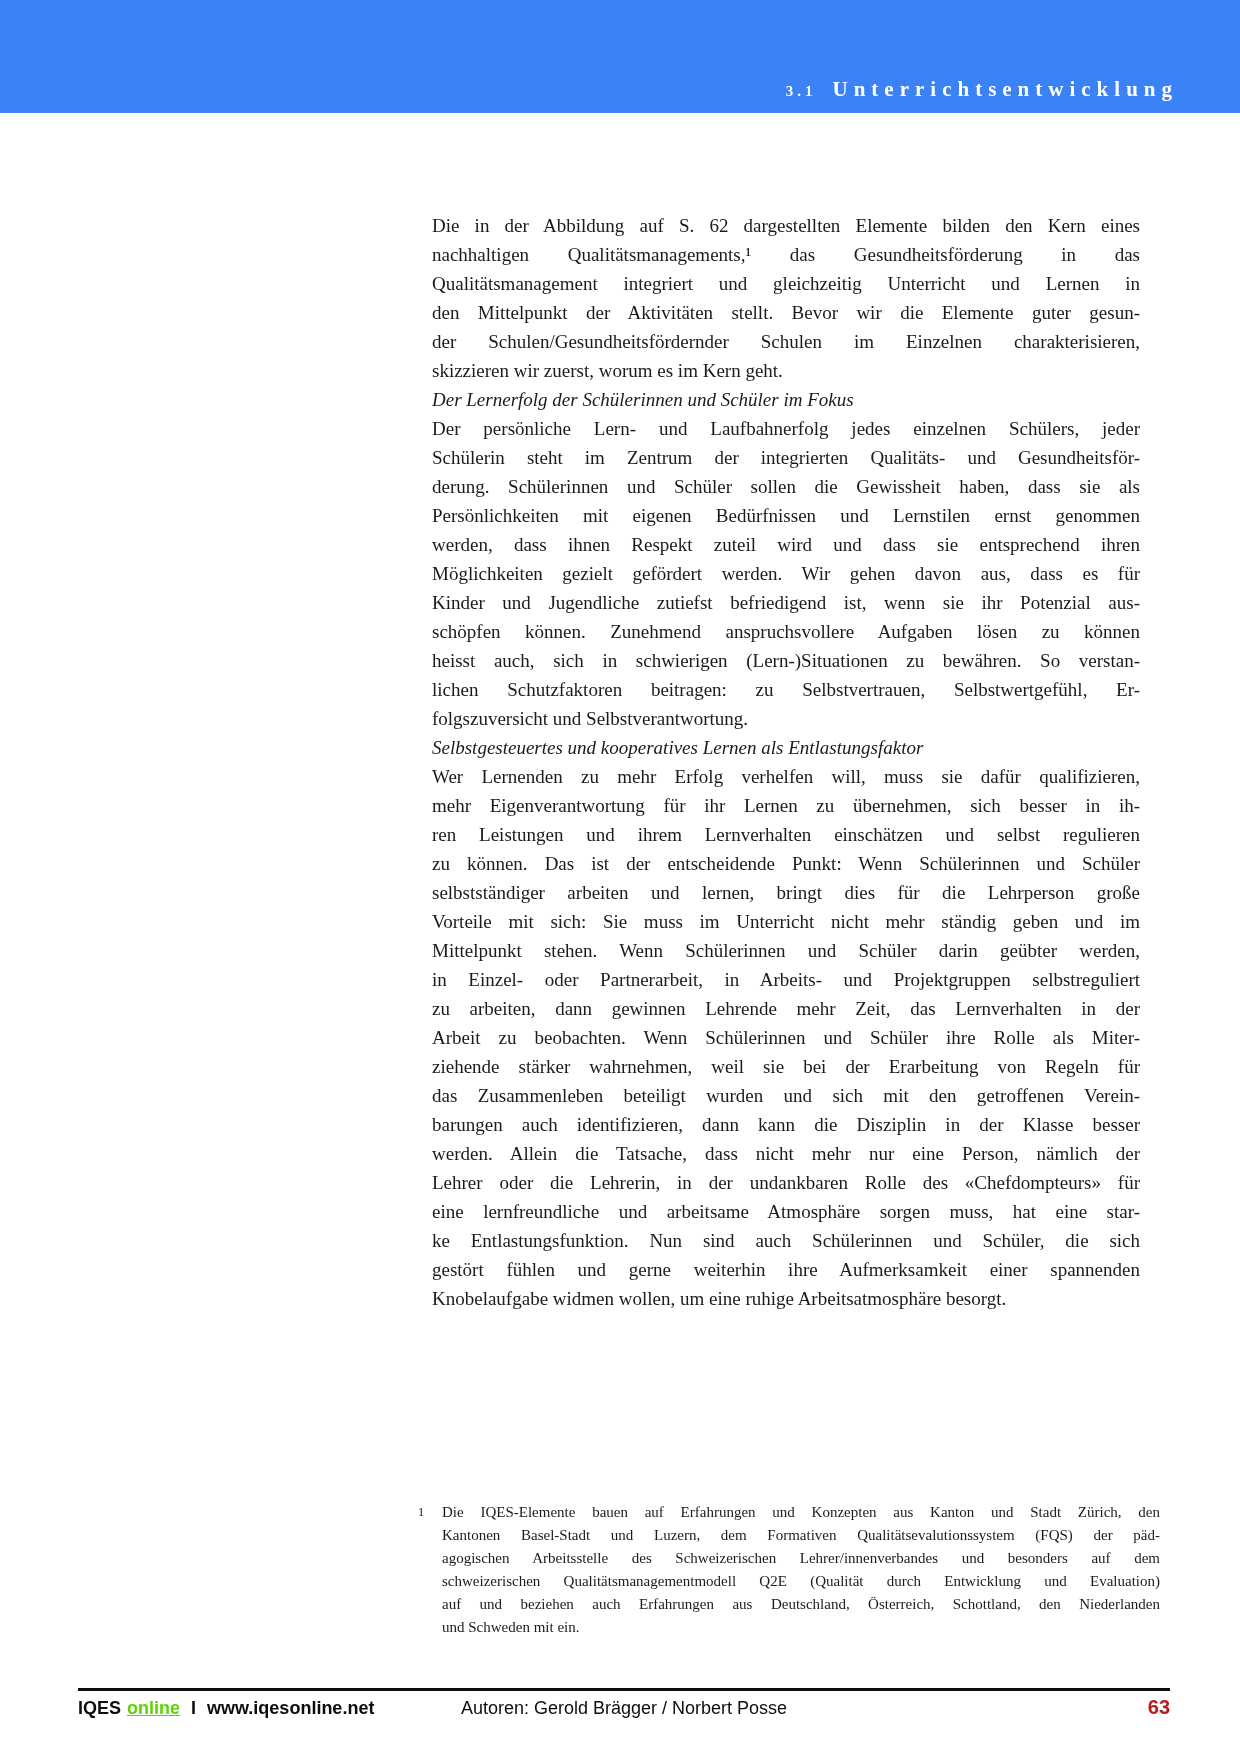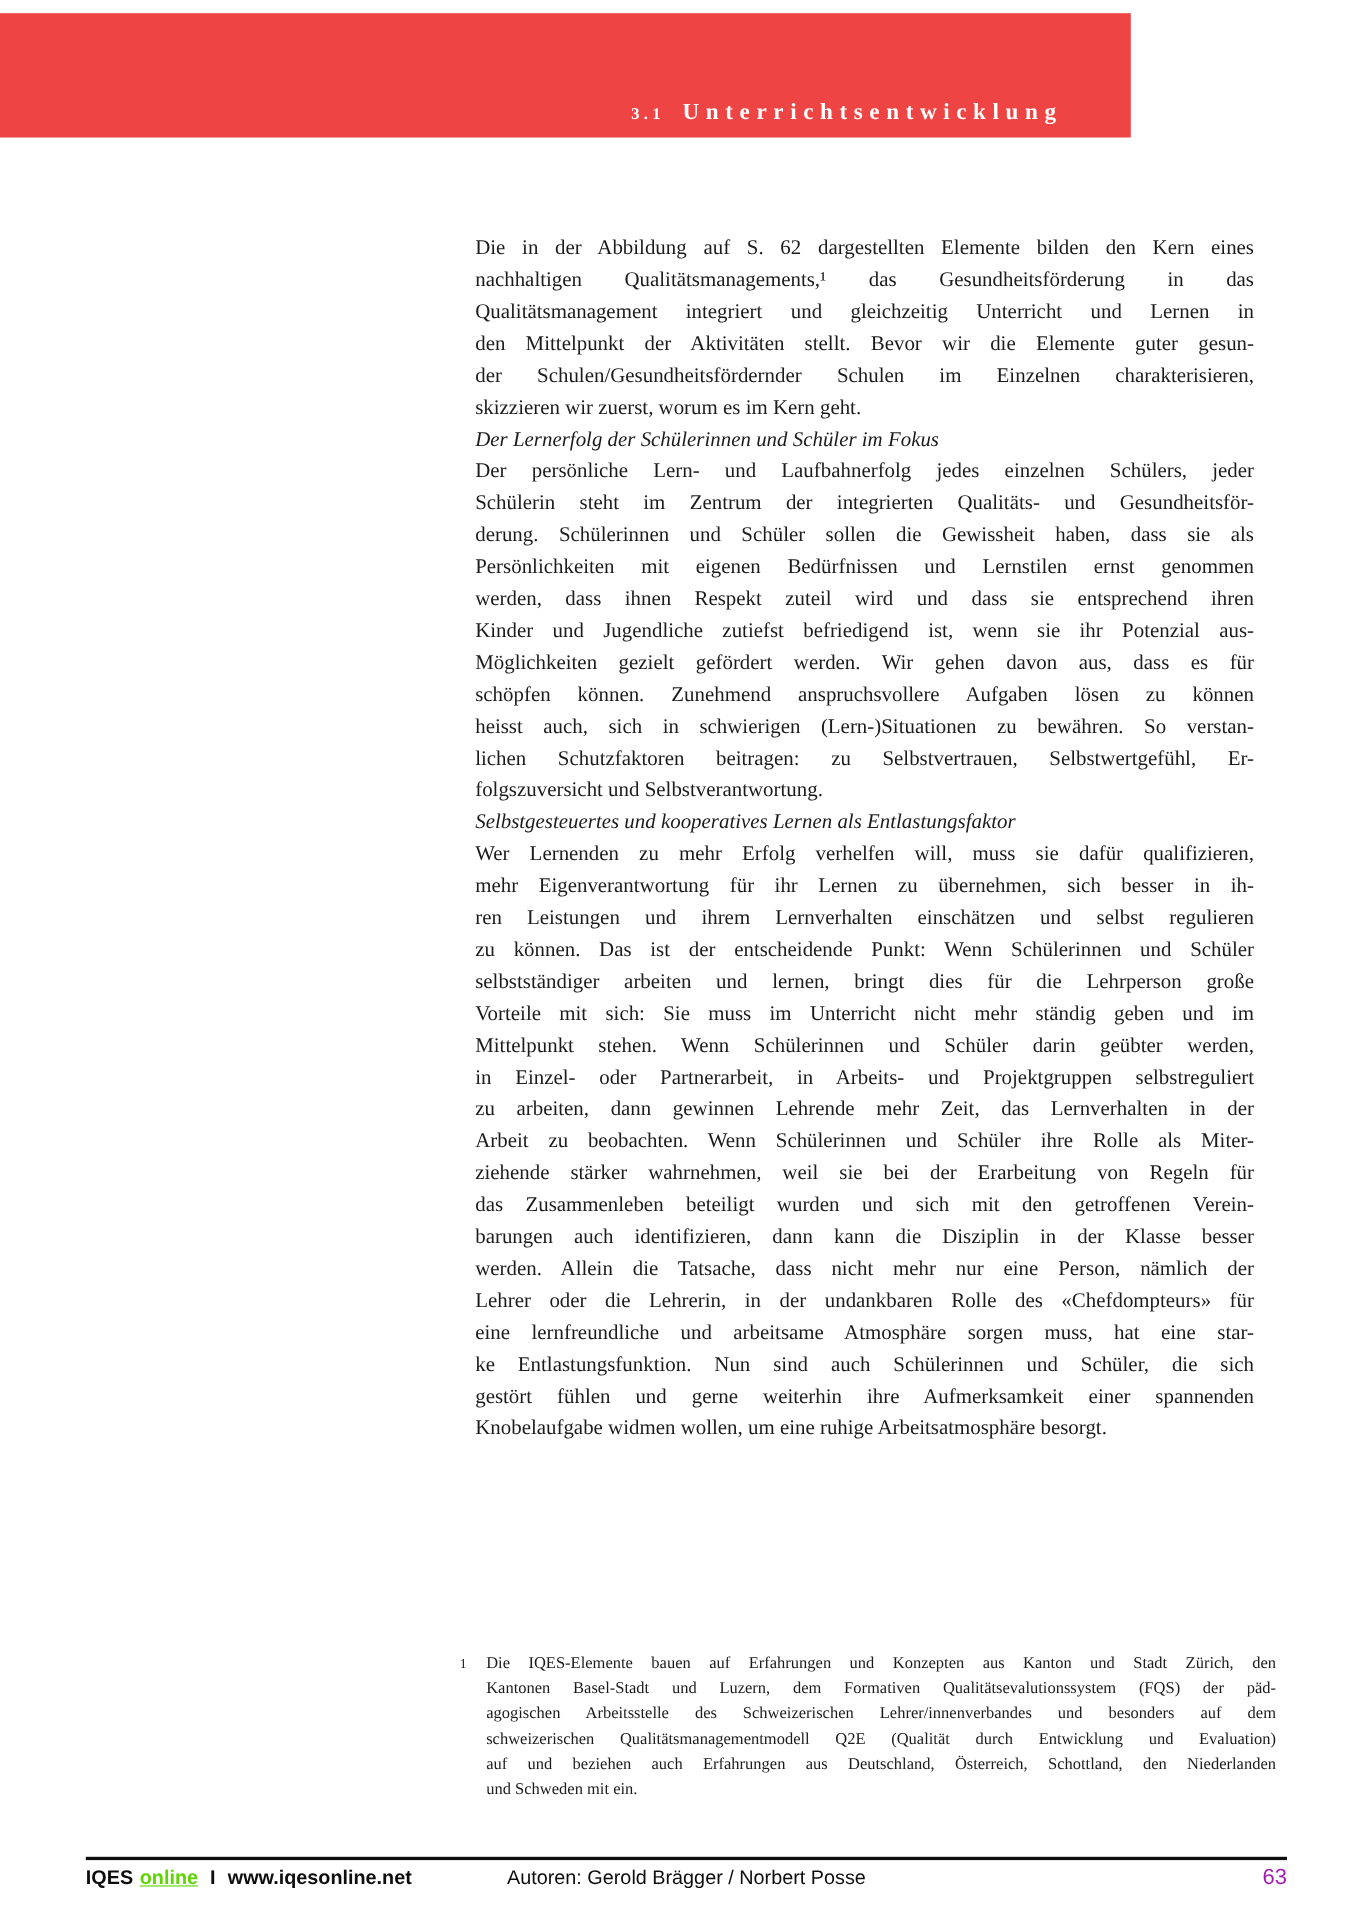--- a/index.html
+++ b/index.html
@@ -7,23 +7,23 @@
     width: 1240px; height: 1754px;
     background: #ffffff;
     position: relative;
     overflow: hidden;
     font-family: "Liberation Serif", serif;
     color: #1b1b1b;
   }
 
   
   .header-bar {
-    position: absolute; top: 12px; left: 0;
-    width: 1028px; height: 113px;
-    background: #ef4444;
+    position: absolute; top: 0; left: 0;
+    width: 1240px; height: 113px;
+    background: #3b82f6;
   }
   .header-title-wrap {
     position: absolute; right: 62px; bottom: 11px;
     display: flex; align-items: baseline;
     color: #ffffff; font-weight: bold;
     white-space: nowrap;
   }
   .header-section-number {
     font-size: 15px; letter-spacing: 4px; margin-right: 16px;
   }
@@ -72,21 +72,21 @@
     display: flex; align-items: baseline;
     font-family: "Liberation Sans", sans-serif;
     font-size: 18px; line-height: 24px;
     color: #0d0d0d;
   }
   .footer-left  { flex: 1 1 0; text-align: left; font-weight: bold; white-space: nowrap; }
   .footer-center{ flex: 0 0 auto; text-align: center; font-weight: normal; white-space: nowrap; }
   .footer-right { flex: 1 1 0; text-align: right; }
   .brand-online { color: #5ed400; margin-left: 6px; text-decoration: underline; }
   .brand-sep { margin: 0 11px; }
-  .page-number { color: #a21caf; font-size: 20px; font-weight: normal; }
+  .page-number { color: #b91c1c; font-size: 20px; font-weight: bold; }
 </style>
 </head>
 <body>
 
 <div class="header-bar">
   <div class="header-title-wrap">
     <span class="header-section-number">3.1</span>
     <span class="header-section-title">Unterrichtsentwicklung</span>
   </div>
 </div>
@@ -101,22 +101,22 @@
       <div class="tline tline-last">skizzieren wir zuerst, worum es im Kern geht.</div>
     </div>
 
   <div class="section-heading">Der Lernerfolg der Schülerinnen und Schüler im Fokus</div>
   <div>
       <div class="tline">Der persönliche Lern- und Laufbahnerfolg jedes einzelnen Schülers, jeder</div>
       <div class="tline">Schülerin steht im Zentrum der integrierten Qualitäts- und Gesundheitsför-</div>
       <div class="tline">derung. Schülerinnen und Schüler sollen die Gewissheit haben, dass sie als</div>
       <div class="tline">Persönlichkeiten mit eigenen Bedürfnissen und Lernstilen ernst genommen</div>
       <div class="tline">werden, dass ihnen Respekt zuteil wird und dass sie entsprechend ihren</div>
+      <div class="tline">Möglichkeiten gezielt gefördert werden. Wir gehen davon aus, dass es für</div>
       <div class="tline">Kinder und Jugendliche zutiefst befriedigend ist, wenn sie ihr Potenzial aus-</div>
-      <div class="tline">Möglichkeiten gezielt gefördert werden. Wir gehen davon aus, dass es für</div>
       <div class="tline">schöpfen können. Zunehmend anspruchsvollere Aufgaben lösen zu können</div>
       <div class="tline">heisst auch, sich in schwierigen (Lern-)Situationen zu bewähren. So verstan-</div>
       <div class="tline">lichen Schutzfaktoren beitragen: zu Selbstvertrauen, Selbstwertgefühl, Er-</div>
       <div class="tline tline-last">folgszuversicht und Selbstverantwortung.</div>
     </div>
 
   <div class="section-heading">Selbstgesteuertes und kooperatives Lernen als Entlastungsfaktor</div>
   <div>
       <div class="tline">Wer Lernenden zu mehr Erfolg verhelfen will, muss sie dafür qualifizieren,</div>
       <div class="tline">mehr Eigenverantwortung für ihr Lernen zu übernehmen, sich besser in ih-</div>

